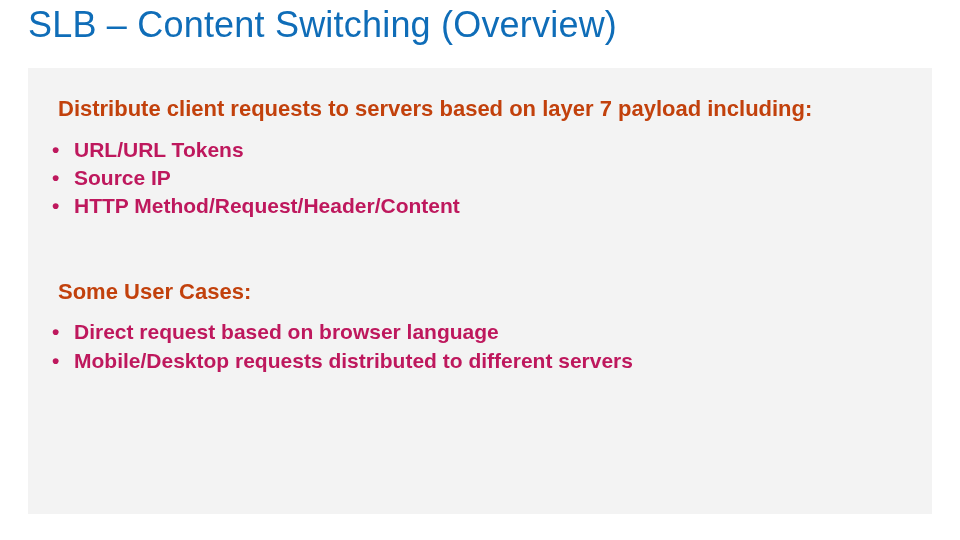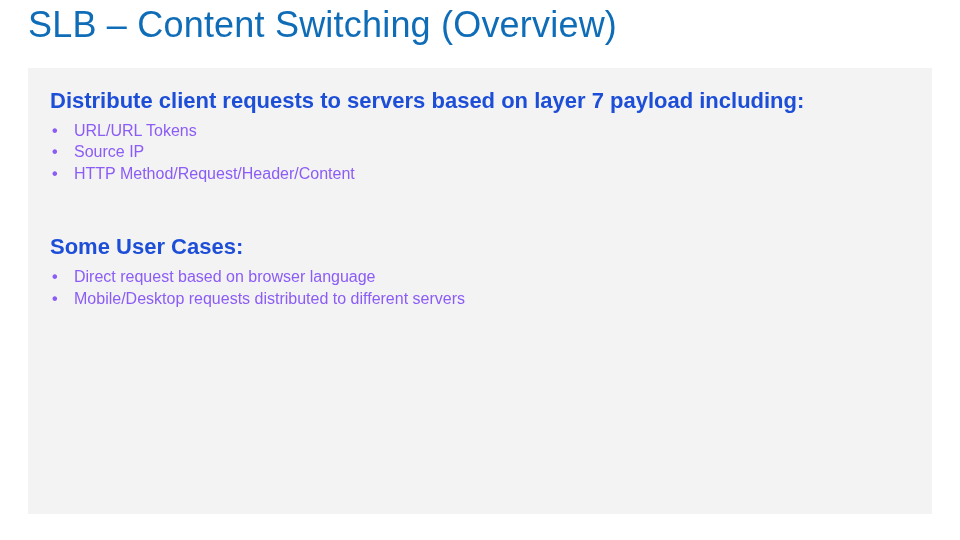--- a/index.html
+++ b/index.html
@@ -32,33 +32,33 @@
     left: 28px;
     width: 904px;
     height: 446px;
     background: #f3f3f3;
     box-sizing: border-box;
     padding: 14px 18px 18px 18px;
   }
   .section-intro {
     font-size: 22px;
     font-weight: 600;
-    color: #1d4ed8;
+    color: #c2410c;
     line-height: 1.35;
-    margin: 4px;
+    margin: 12px;
   }
   ul.bullets {
     list-style: none;
     padding: 0;
     margin: 0;
   }
   ul.bullets li {
-    font-size: 16px;
-    font-weight: 400;
-    color: #8b5cf6;
+    font-size: 21px;
+    font-weight: 700;
+    color: #be185d;
     line-height: 1.35;
     padding-left: 28px;
     position: relative;
   }
   ul.bullets li::before {
     content: "•";
     position: absolute;
     left: 6px;
     top: 0;
     font-weight: 600;

